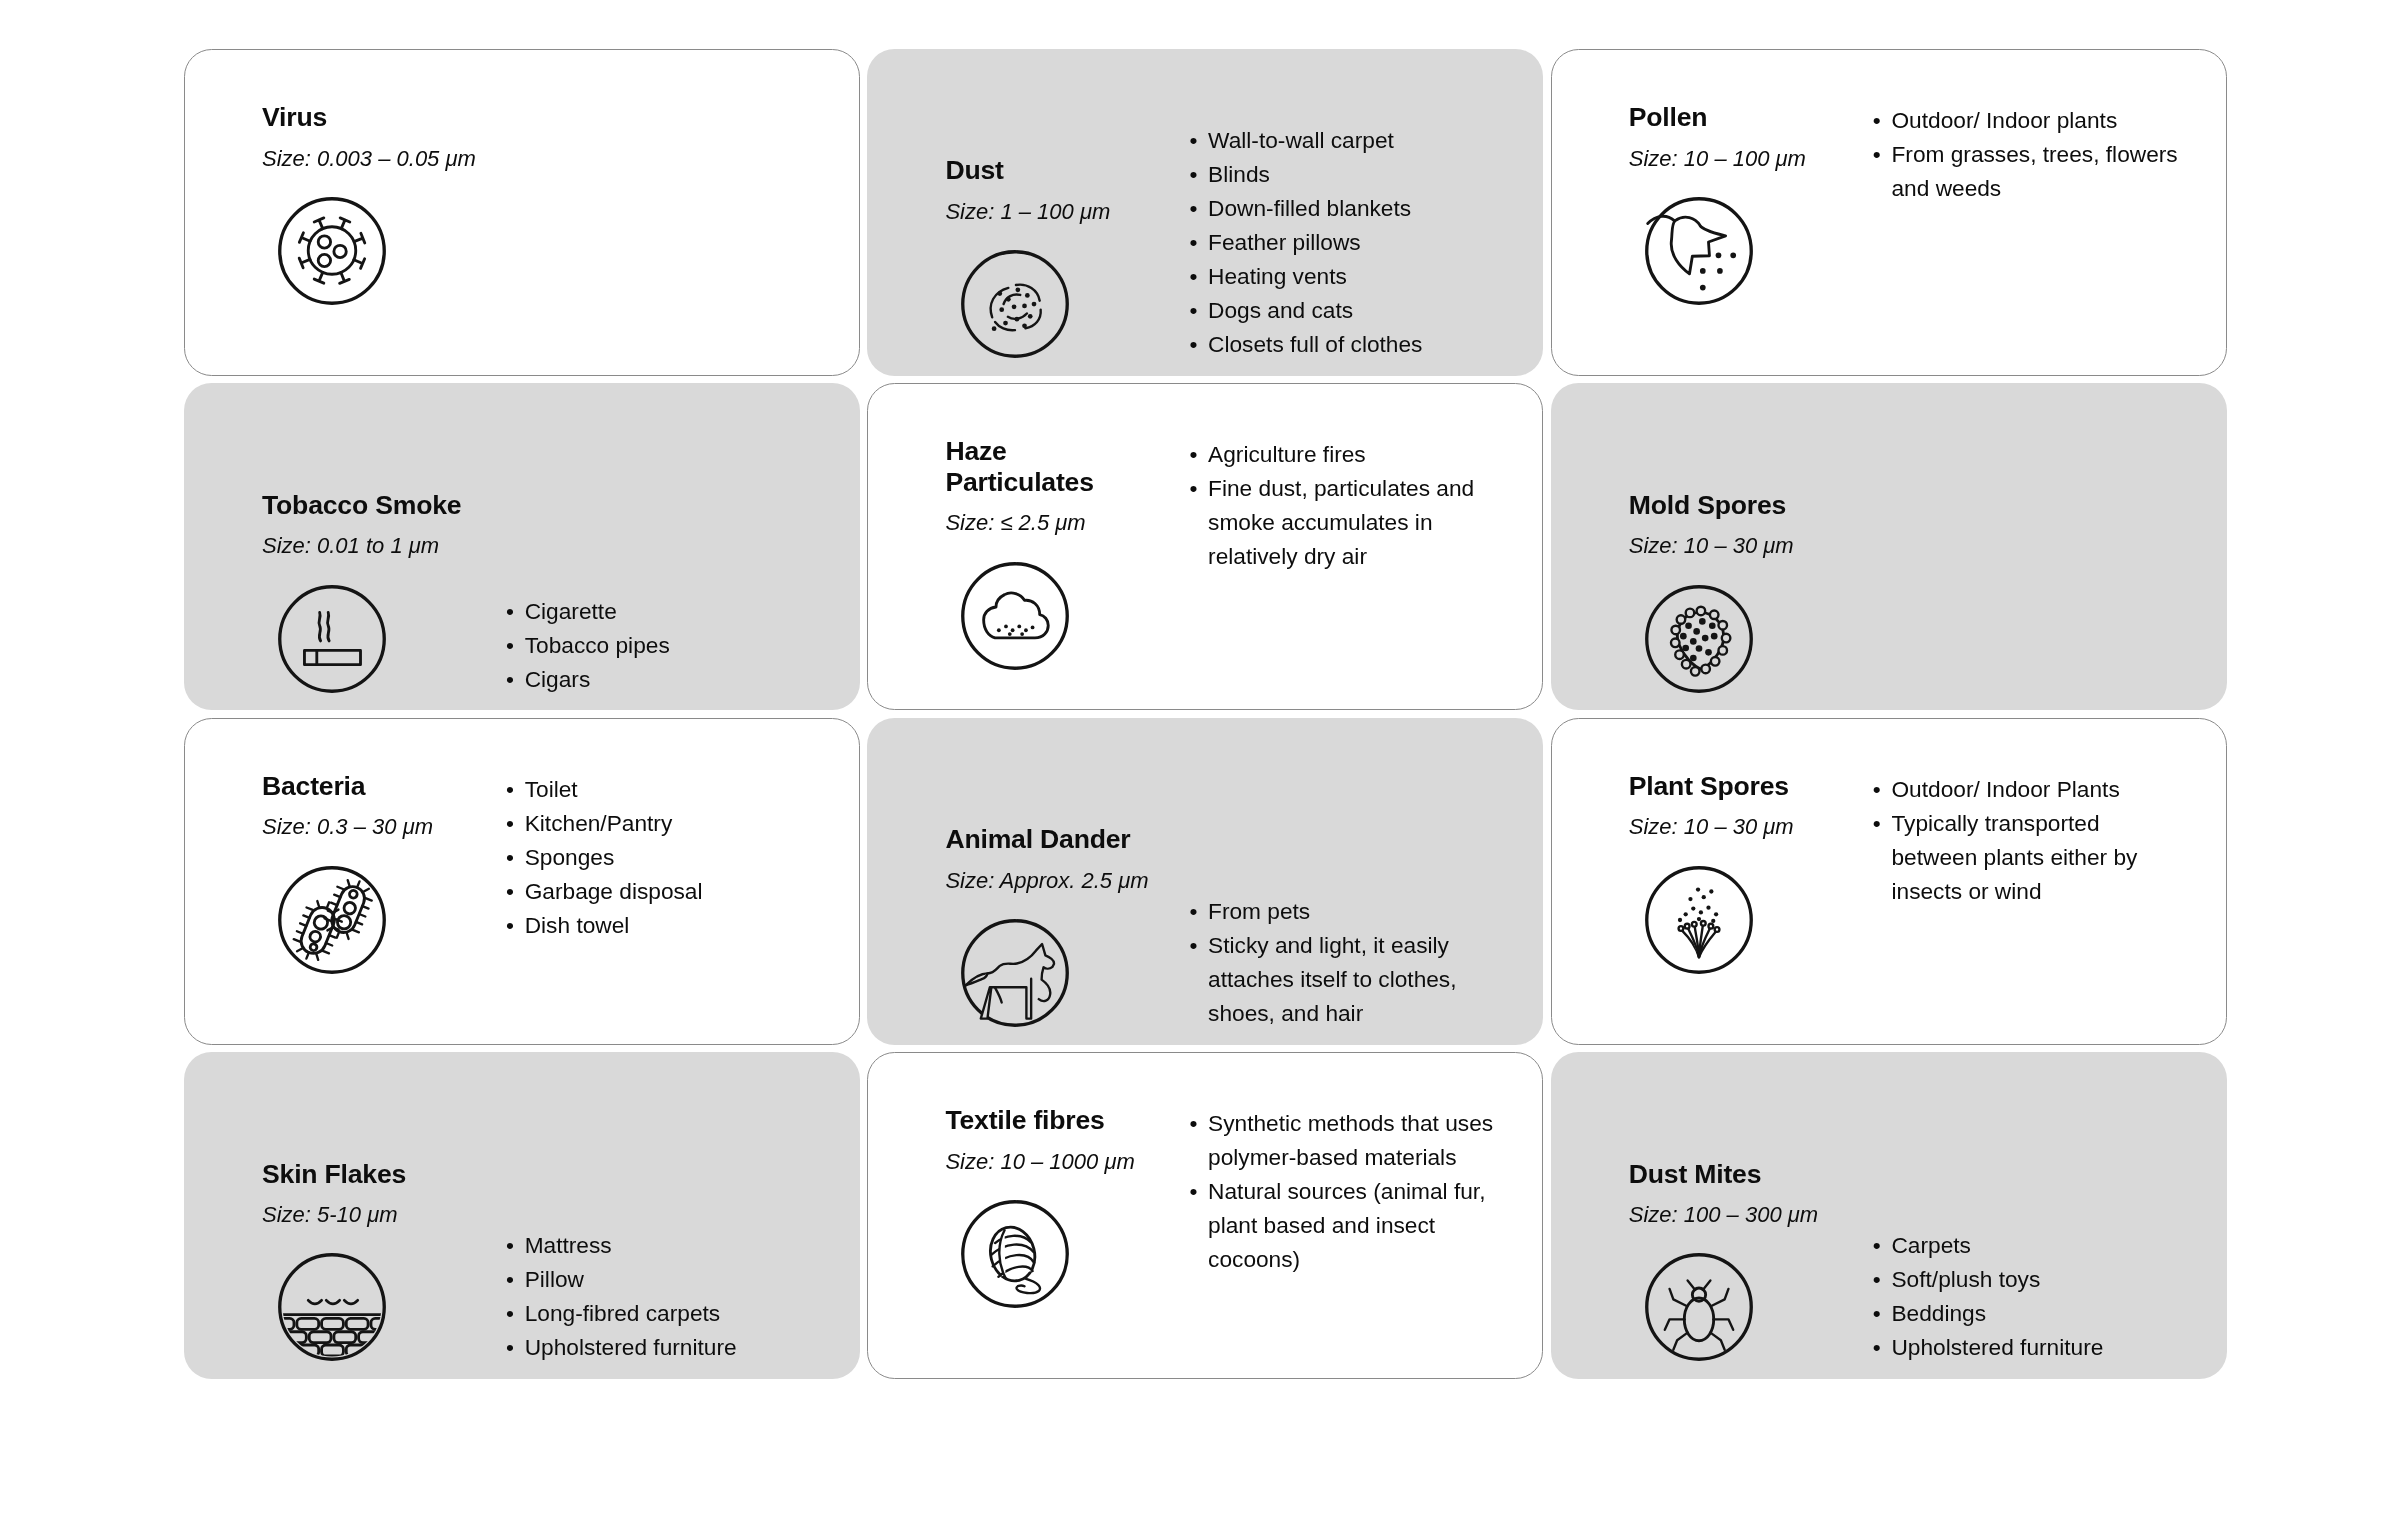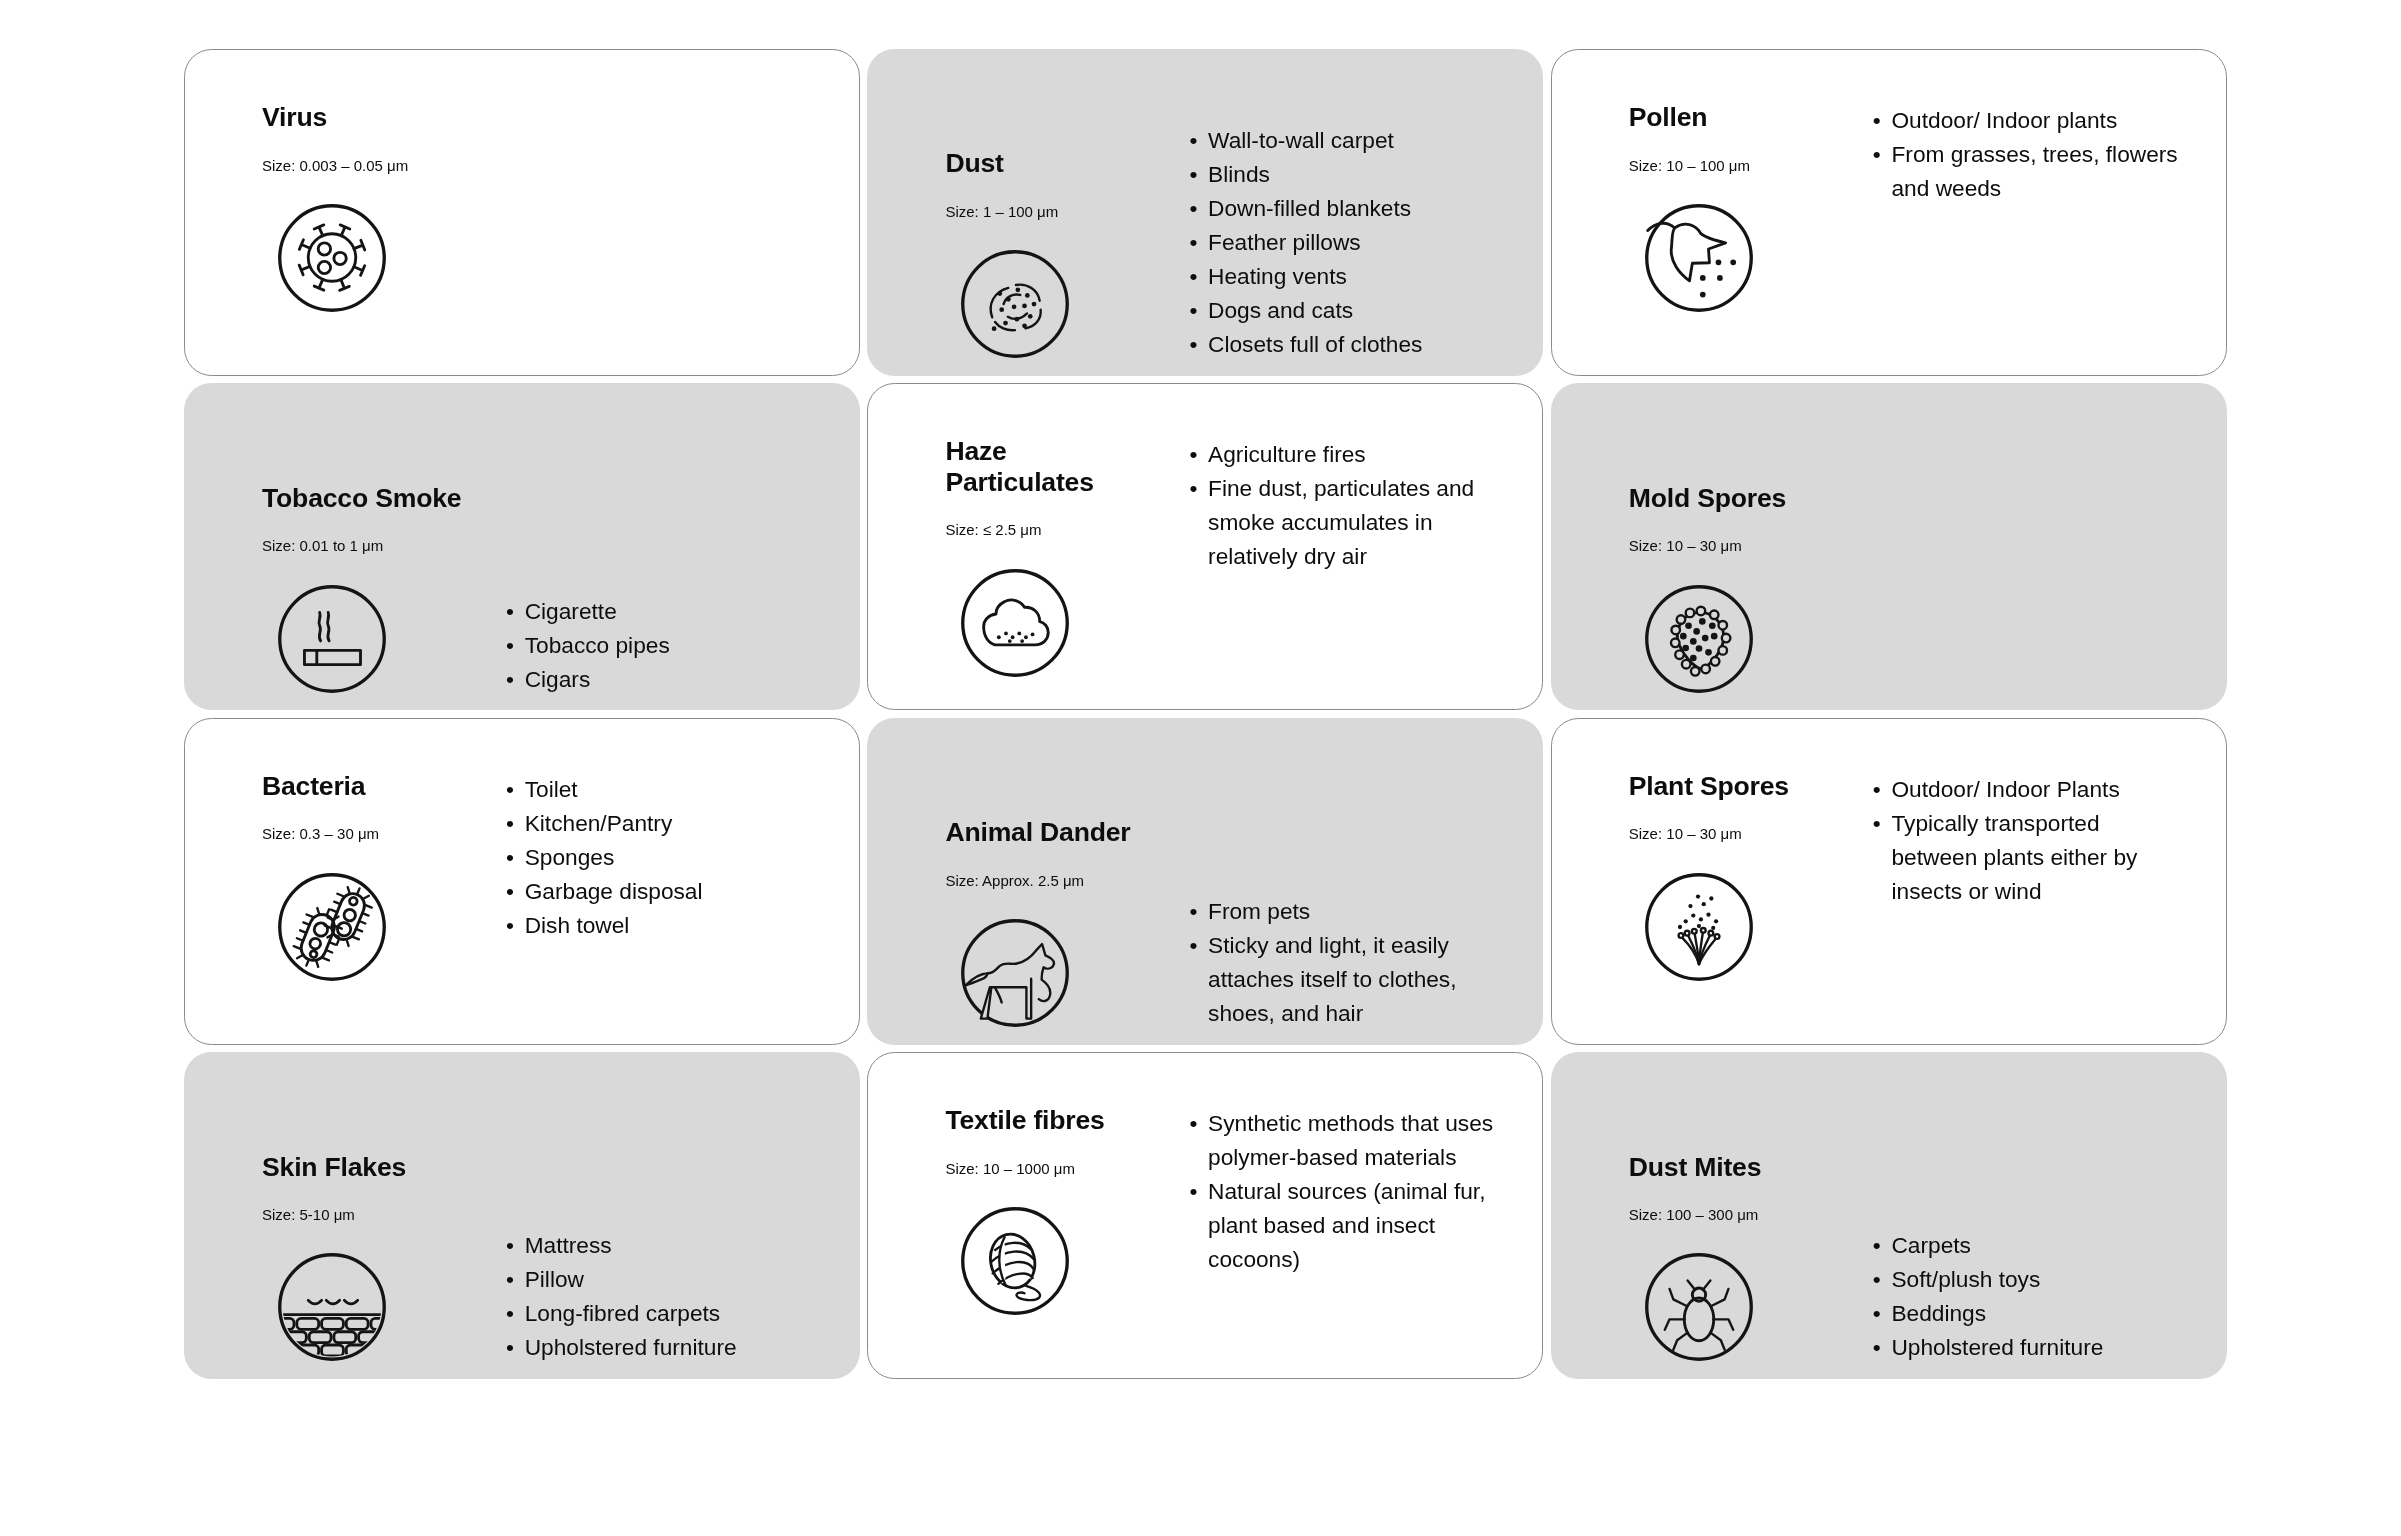--- a/index.html
+++ b/index.html
@@ -4,21 +4,21 @@
 <style>
   html,body{margin:0;padding:0;}
   body{font-family:"Liberation Sans","DejaVu Sans",sans-serif;background:#fff;}
   .canvas{position:relative;width:2319px;height:1536px;background:var(--page-bg,#ffffff);overflow:hidden;}
   .grid{position:absolute;left:184px;top:49px;display:grid;grid-template-columns:repeat(3,676px);grid-auto-rows:327px;gap:7.4px 7.4px;}
   .card{box-sizing:border-box;border-radius:27.6px;padding:52px 27.6px 13.8px 77px;display:flex;border:1.5px solid transparent;}
   .card.white{background:var(--card-white,#ffffff);border-color:var(--card-border,#8a8a8a);}
   .card.gray{background:var(--card-gray,#d9d9d9);align-items:flex-end;}
   .left{width:244px;flex:0 0 auto;}
   .title{font-size:26.6px;font-weight:700;line-height:30.5px;margin:0;color:var(--text,#0d0d0d);max-width:207px;letter-spacing:-0.2px;}
-  .size{font-size:15px;line-height:26.6px;margin-top:20px;color:var(--text,#0d0d0d);}
+  .size{font-size:22px;line-height:26.6px;margin-top:13px;color:var(--text,#0d0d0d);font-style:italic;}
   .iconwrap{width:114px;height:114px;margin:21.7px 0 0 12.8px;}
   .iconwrap svg{display:block;width:100%;height:100%;}
   ul.bullets{list-style:none;margin:1px 0 0;padding:0;flex:1 1 auto;font-size:22.7px;line-height:34px;color:var(--text,#0d0d0d);}
   ul.bullets li{padding-left:18.7px;text-indent:-18.7px;max-width:296px;}
   ul.bullets li::before{content:"\2022";display:inline-block;width:18.7px;text-indent:0;}
   .icon *{stroke:#141414;stroke-width:6;fill:none;stroke-linecap:round;stroke-linejoin:round;}
   .icon .o{stroke-width:7;}
   .icon .d{fill:#141414;stroke:none;}
   .icon .b{stroke-width:5;}
   .card.gray .icon .b{fill:#d9d9d9;}

